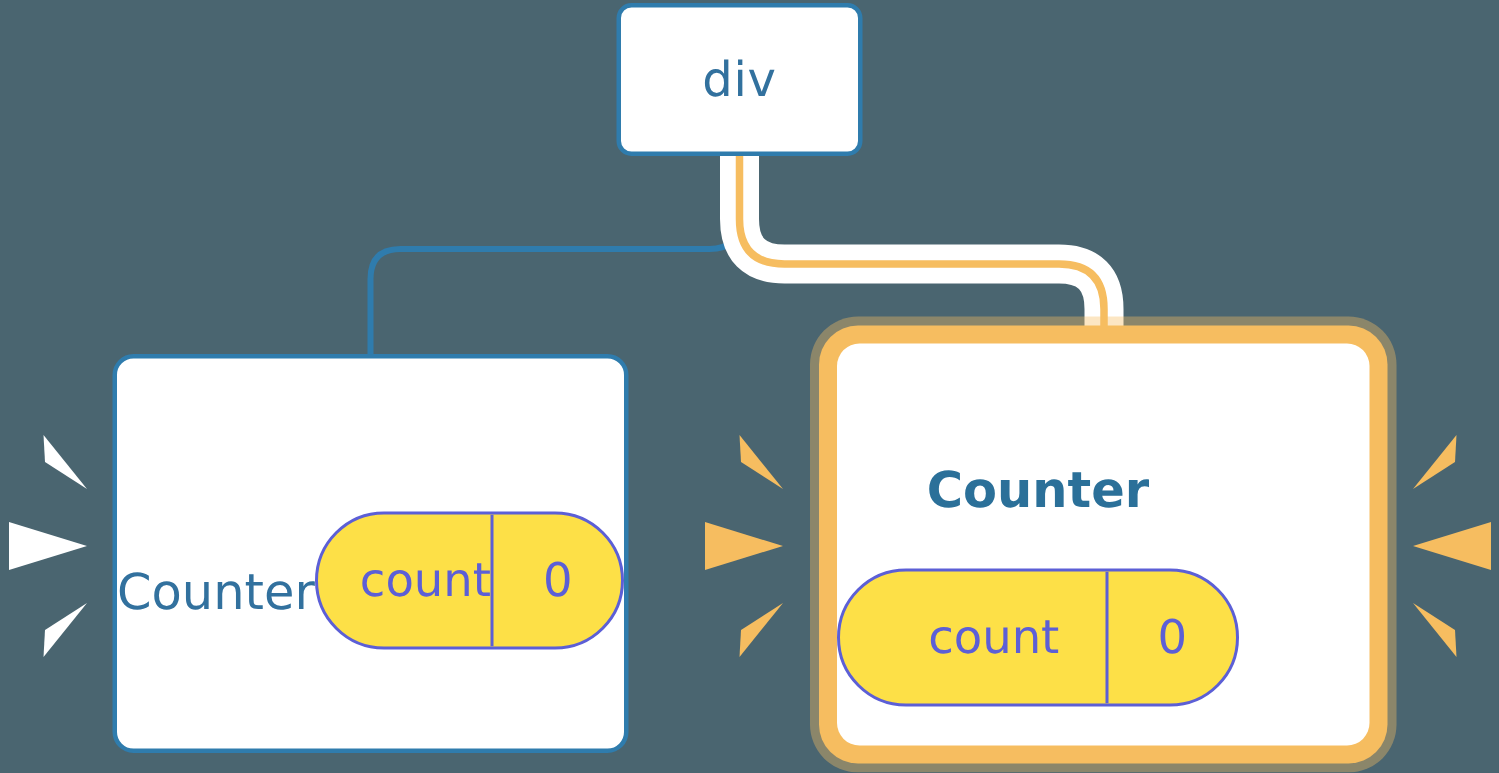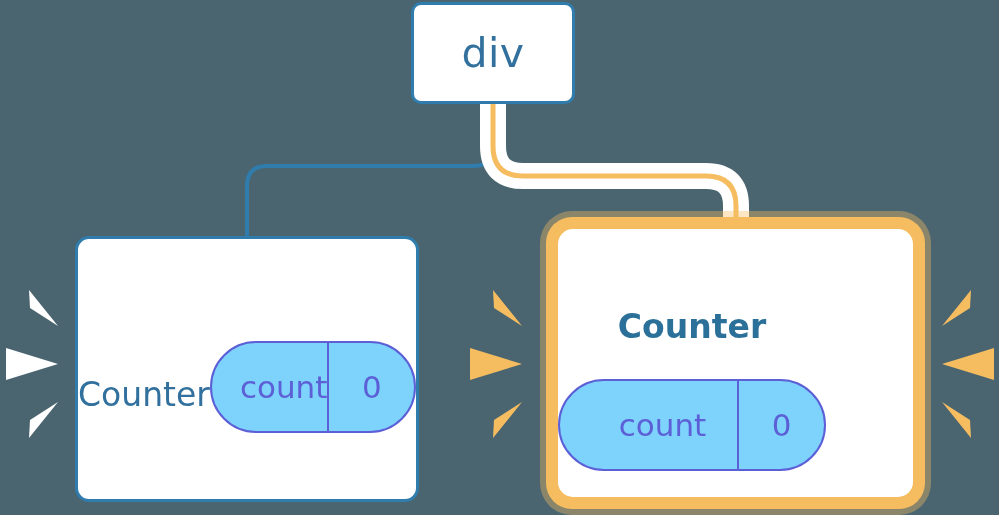--- a/index.html
+++ b/index.html
@@ -37,21 +37,21 @@
     width: 164px;
     height: 102px;
     border: 3px solid #2f7cad;
     border-radius: 10px;
     display: flex;
     align-items: center;
     justify-content: center;
     z-index: 6;
   }
   .node-div-label {
-    font-size: 41px;
+    font-size: 32px;
     color: #32719e;
     letter-spacing: 0.5px;
     line-height: 1;
   }
   .node-counter {
     box-sizing: border-box;
     display: flex;
     flex-direction: row;
     align-items: center;
     justify-content: flex-start;
@@ -103,21 +103,21 @@
   .counter-right-inner {
     display: flex;
     flex-direction: column;
     align-items: center;
   }
   .pill {
     display: flex;
     align-items: stretch;
     border: 2px solid #5c5fd6;
     border-radius: 999px;
-    background: #7dd3fc;
+    background: #fde047;
     box-sizing: border-box;
     overflow: hidden;
   }
   .counter-left .pill {
     margin-top: 36px;
     width: 268px;
     height: 92px;
   }
   .counter-right .pill {
     margin-top: 36px;

